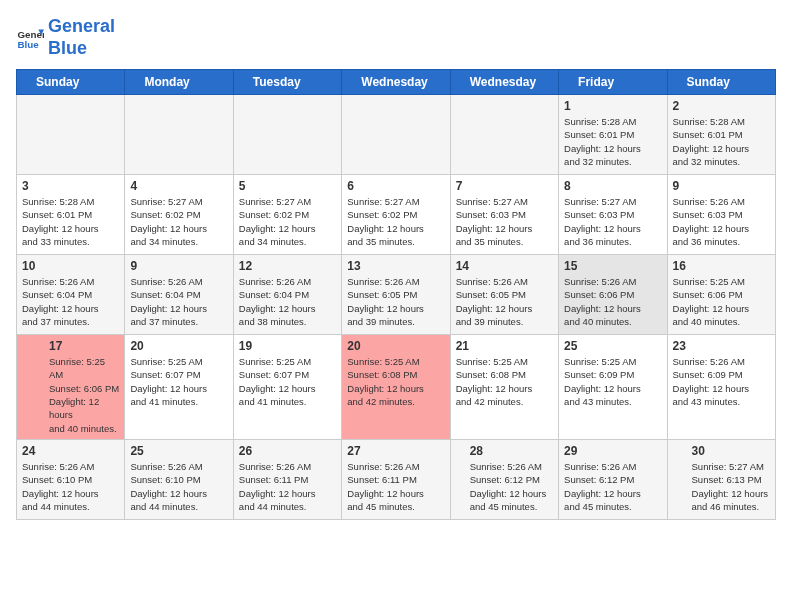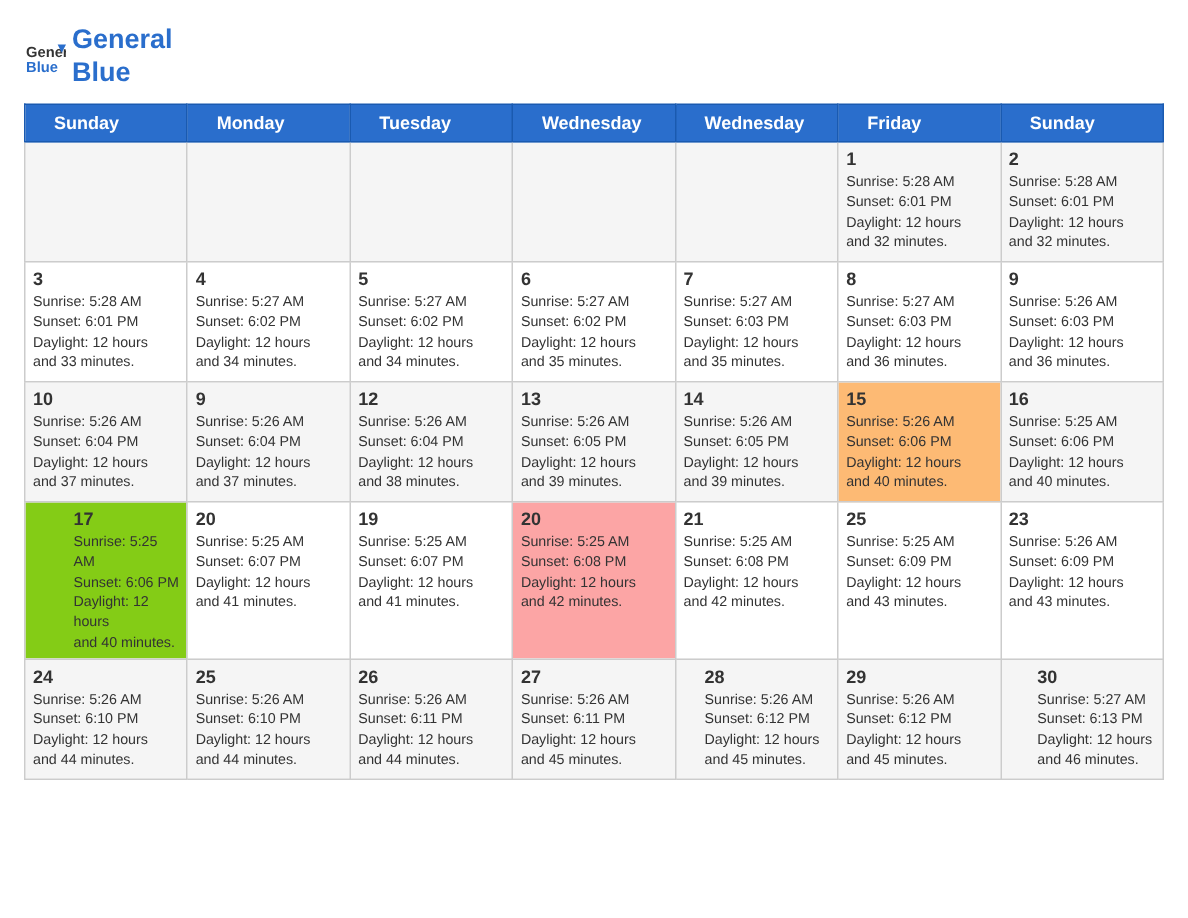--- a/index.html
+++ b/index.html
@@ -184,31 +184,31 @@
           <div class="day-info">Sunrise: 5:26 AM<br>Sunset: 6:04 PM<br>Daylight: 12 hours<br>and 38 minutes.</div>
         </td>
         <td style="background: rgb(245, 245, 245);">
           <span class="day-num">13</span>
           <div class="day-info">Sunrise: 5:26 AM<br>Sunset: 6:05 PM<br>Daylight: 12 hours<br>and 39 minutes.</div>
         </td>
         <td style="background: rgb(245, 245, 245);">
           <span class="day-num">14</span>
           <div class="day-info">Sunrise: 5:26 AM<br>Sunset: 6:05 PM<br>Daylight: 12 hours<br>and 39 minutes.</div>
         </td>
-        <td style="background: #fdba74;">
+        <td style="background: #e5e5e5;">
           <span class="day-num">15</span>
           <div class="day-info">Sunrise: 5:26 AM<br>Sunset: 6:06 PM<br>Daylight: 12 hours<br>and 40 minutes.</div>
         </td>
         <td style="background: rgb(245, 245, 245);">
           <span class="day-num">16</span>
           <div class="day-info">Sunrise: 5:25 AM<br>Sunset: 6:06 PM<br>Daylight: 12 hours<br>and 40 minutes.</div>
         </td>
       </tr>
       <tr>
-        <td style="background: #84cc16; padding-left: 32px;">
+        <td style="background: #fca5a5; padding-left: 32px;">
           <span class="day-num">17</span>
           <div class="day-info">Sunrise: 5:25 AM<br>Sunset: 6:06 PM<br>Daylight: 12 hours<br>and 40 minutes.</div>
         </td>
         <td style="background: rgb(255, 255, 255);">
           <span class="day-num">20</span>
           <div class="day-info">Sunrise: 5:25 AM<br>Sunset: 6:07 PM<br>Daylight: 12 hours<br>and 41 minutes.</div>
         </td>
         <td style="background: rgb(255, 255, 255);">
           <span class="day-num">19</span>
           <div class="day-info">Sunrise: 5:25 AM<br>Sunset: 6:07 PM<br>Daylight: 12 hours<br>and 41 minutes.</div>

